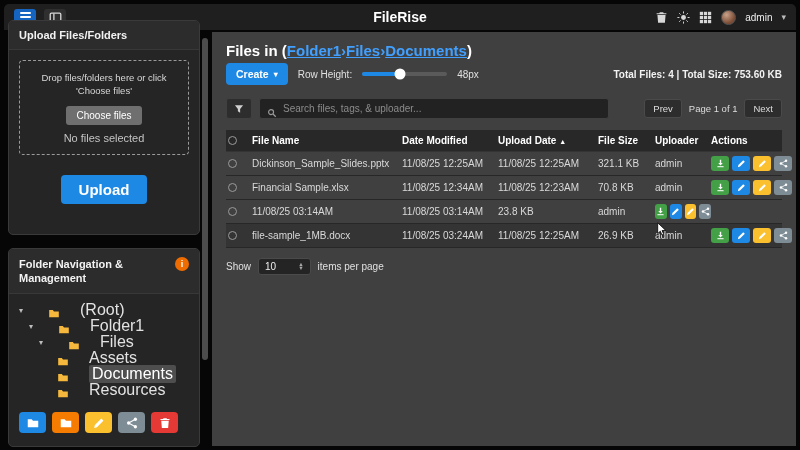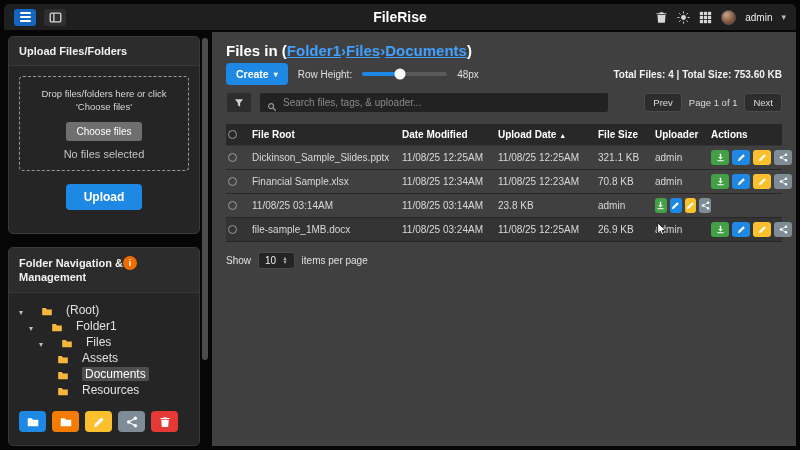--- a/index.html
+++ b/index.html
@@ -18,38 +18,38 @@
   .tb-title{position:absolute;left:0;right:0;text-align:center;font-size:14px;font-weight:bold;color:#fff;pointer-events:none}
   .tb-right{margin-left:auto;display:flex;align-items:center;gap:9px}
   .tb-ic{width:13px;height:13px;color:#d8d8d8;background:none;border:none;display:flex;cursor:pointer;padding:0}
   .tb-ic svg{width:100%;height:100%}
   .avatar{width:15px;height:15px;border-radius:50%;background:radial-gradient(circle at 35% 30%,#c9a189,#7a4a32 70%);border:1px solid #555}
   .tb-user{font-size:10px;color:#eee}
   .tb-caret{color:#bbb;font-size:9px;cursor:pointer}
   .tb-caret::before{content:"▾"}
 
   
-  .sidebar{position:absolute;left:8px;top:36px;width:192px}
+  .sidebar{position:absolute;left:8px;top:20px;width:192px}
   .card{background:#252525;border:1px solid #3a3a3a;border-radius:5px;overflow:hidden}
   .card + .card{margin-top:13px}
   .card-h{background:#2c2c2c;border-bottom:1px solid #383838;padding:8px 10px;font-size:11px;font-weight:bold;color:#f2f2f2}
   .up-body{padding:10px}
   .dropzone{border:1px dashed #9a9a9a;border-radius:4px;padding:10px 6px;text-align:center;cursor:pointer}
   .dz-line{font-size:9.5px;color:#d8d8d8;line-height:1.4}
   .choose-btn{display:block;margin:8px auto 7px;background:#6f6f6f;color:#fff;border:none;border-radius:3px;font-size:10px;padding:4px 10px;cursor:pointer;font-family:inherit}
   .nofiles{font-size:11px;color:#c4c4c4}
-  .upload-btn{display:block;margin:13px auto;background:#1e88e5;color:#fff;border:none;border-radius:4px;font-size:12px;font-weight:bold;padding:6px 18px;cursor:pointer;font-family:inherit}
-
-  .fold-h{display:flex;align-items:flex-start;background:#2c2c2c;border-bottom:1px solid #383838;padding:8px 10px}
+  .upload-btn{display:block;margin:20px auto;background:#1e88e5;color:#fff;border:none;border-radius:4px;font-size:15px;font-weight:bold;padding:6px 18px;cursor:pointer;font-family:inherit}
+
+  .fold-h{display:flex;justify-content:space-between;align-items:flex-start;background:#2c2c2c;border-bottom:1px solid #383838;padding:8px 10px}
   .fold-title{font-size:11px;font-weight:bold;color:#f2f2f2;line-height:1.3}
   .info-ic{width:14px;height:14px;border-radius:50%;background:#ef6c00;color:#fff;font-size:9px;font-weight:bold;display:flex;align-items:center;justify-content:center;flex:none}
   .info-ic::before{content:"i"}
 
   .tree{list-style:none;padding:8px 8px 4px}
-  .tree li{display:flex;align-items:flex-end;gap:13px;height:16px;font-size:12px;color:#e2e2e2;cursor:pointer}
+  .tree li{display:flex;align-items:center;gap:20px;height:16px;font-size:16px;color:#e2e2e2;cursor:pointer}
   .tw{width:9px;font-size:8px;color:#bdbdbd;flex:none}
   .tw.open::before{content:"▾"}
   .f-ic{width:12px;height:11px;color:#f6b83c;flex:none}
   .f-ic svg{width:100%;height:100%}
   .d0{padding-left:2px}.d1{padding-left:12px}.d2{padding-left:22px}.d3{padding-left:40px}
   .sel-label{background:#4e4e4e;border-radius:2px;padding:0 3px;color:#fff}
 
   .f-actions{display:flex;gap:6px;padding:10px 10px 13px}
   .fa-btn{width:27px;height:21px;border:none;border-radius:4px;display:flex;align-items:center;justify-content:center;color:#fff;cursor:pointer}
   .fa-btn svg{width:12px;height:12px}
@@ -66,21 +66,21 @@
 
   .toolbar{display:flex;align-items:center;gap:10px;margin-top:4px}
   .create-btn{background:#1e88e5;color:#fff;border:none;border-radius:4px;font-size:10.5px;font-weight:bold;padding:5px 10px;display:flex;align-items:center;gap:5px;cursor:pointer;font-family:inherit}
   .create-btn::after{content:"▾";font-size:8px}
   .rh-label,.rh-val{font-size:10px;color:#e0e0e0}
   .slider{position:relative;width:85px;height:4px;background:#5a5a5a;border-radius:2px;cursor:pointer}
   .slider .fill{position:absolute;left:0;top:0;bottom:0;width:45%;background:#1e88e5;border-radius:2px}
   .slider .thumb{position:absolute;left:45%;top:50%;transform:translate(-50%,-50%);width:11px;height:11px;border-radius:50%;background:#fff}
   .totals{margin-left:auto;font-size:10px;font-weight:bold;color:#f2f2f2}
 
-  .searchrow{display:flex;align-items:center;gap:7px;margin-top:7px}
+  .searchrow{display:flex;align-items:center;gap:7px;margin-top:13px}
   .filter-btn{width:26px;height:21px;background:#2d2d2d;border:1px solid #404040;border-radius:3px;color:#d0d0d0;display:flex;align-items:center;justify-content:center;cursor:pointer}
   .filter-btn svg{width:10px;height:10px}
   .searchbox{display:flex;align-items:center;gap:6px;width:350px;height:21px;background:#222;border:1px solid #404040;border-radius:3px;padding:0 7px}
   .searchbox .sic{width:10px;height:10px;color:#9a9a9a;flex:none}
   .searchbox .sic svg{width:100%;height:100%}
   .searchbox input{flex:1;background:transparent;border:none;outline:none;color:#ddd;font-size:10px;font-family:inherit}
   .searchbox input::placeholder{color:#8b8b8b}
   .pg-spacer{flex:1}
   .pg-btn{background:#2d2d2d;border:1px solid #4a4a4a;border-radius:3px;color:#ddd;font-size:9.5px;padding:3px 8px;cursor:pointer;font-family:inherit}
   .pg-label{font-size:9.5px;color:#ddd}
@@ -89,21 +89,21 @@
   .trow{display:grid;grid-template-columns:24px 150px 96px 100px 57px 56px 1fr;align-items:center;height:24px;border-bottom:1px solid #272727;font-size:10px;color:#d9d9d9;padding:0 2px}
   .trow.head{background:#282828;height:22px;font-weight:bold;color:#fff;border-bottom:1px solid #343434}
   .trow.sel{background:#343434}
   .cbox{width:9px;height:9px;border:1px solid #9a9a9a;border-radius:50%;cursor:pointer}
   .sort{font-size:7px;margin-left:3px}
   .acts{display:flex;gap:3px}
   .act{width:18px;height:15px;border:none;border-radius:3px;display:flex;align-items:center;justify-content:center;color:#fff;cursor:pointer}
   .act svg{width:9px;height:9px}
 
   .tfoot{display:flex;align-items:center;gap:7px;margin-top:10px;font-size:10px;color:#e0e0e0}
-  .ppsel{display:flex;align-items:center;gap:6px;background:#242424;border:1px solid #4a4a4a;border-radius:3px;padding:2px 6px;cursor:pointer}
+  .ppsel{display:flex;align-items:center;gap:22px;background:#242424;border:1px solid #4a4a4a;border-radius:3px;padding:2px 6px;cursor:pointer}
   .ppsel .num{font-size:10px;color:#eee}
   .spin{display:flex;flex-direction:column;line-height:.6;font-size:5.5px;color:#aaa}
   .spin::before{content:"▲";display:block}
   .spin::after{content:"▼";display:block}
 
   .cursor{position:absolute;left:656px;top:222px;width:13px;height:16px;pointer-events:none}
 </style>
 </head>
 <body>
 
@@ -341,21 +341,21 @@
       </div>
       <span class="pg-spacer"></span>
       <button class="pg-btn">Prev</button>
       <span class="pg-label">Page 1 of 1</span>
       <button class="pg-btn">Next</button>
     </div>
 
     <div class="table">
       <div class="trow head">
         <span class="cbox"></span>
-        <span>File Root</span>
+        <span>File Name</span>
         <span>Date Modified</span>
         <span><span>Upload Date</span><span class="sort">▲</span></span>
         <span>File Size</span>
         <span>Uploader</span>
         <span>Actions</span>
       </div>
 
       <div class="trow">
         <span class="cbox"></span>
         <span>Dickinson_Sample_Slides.pptx</span>

